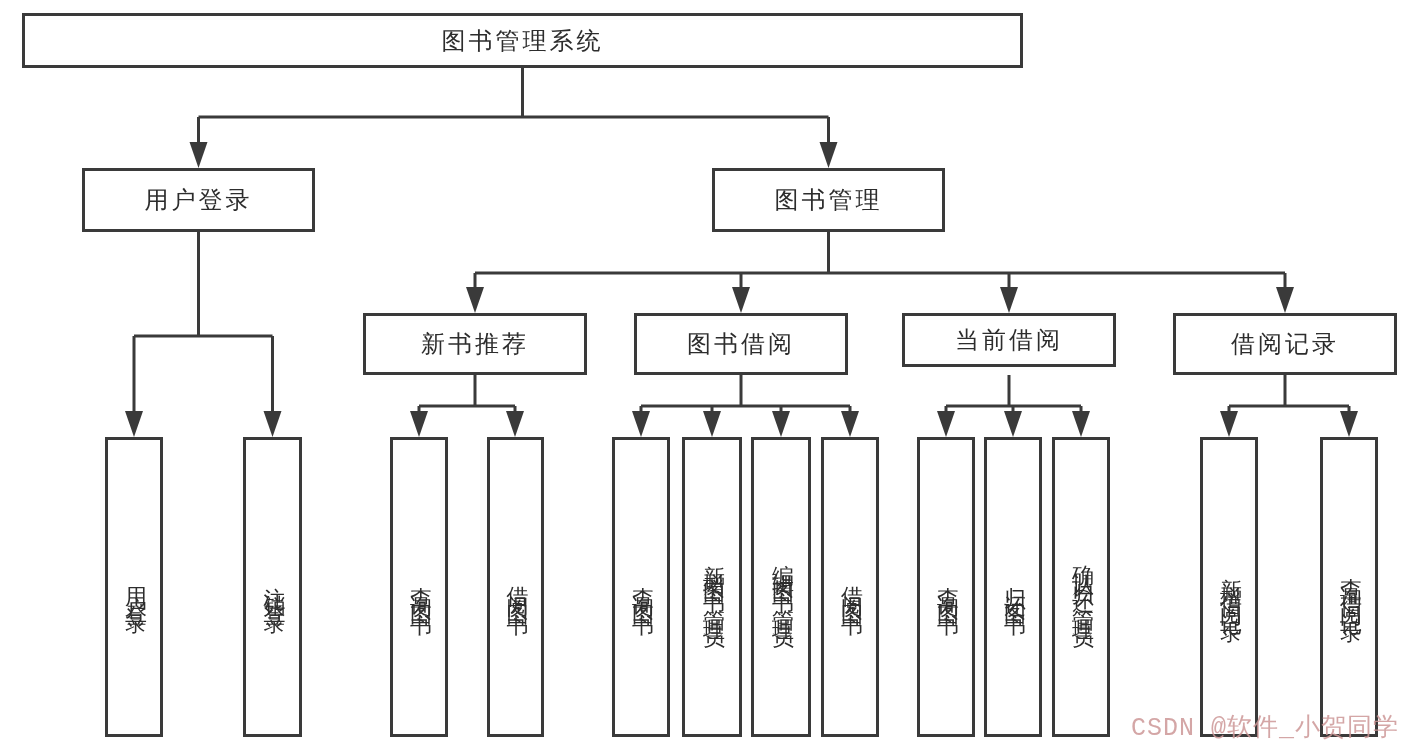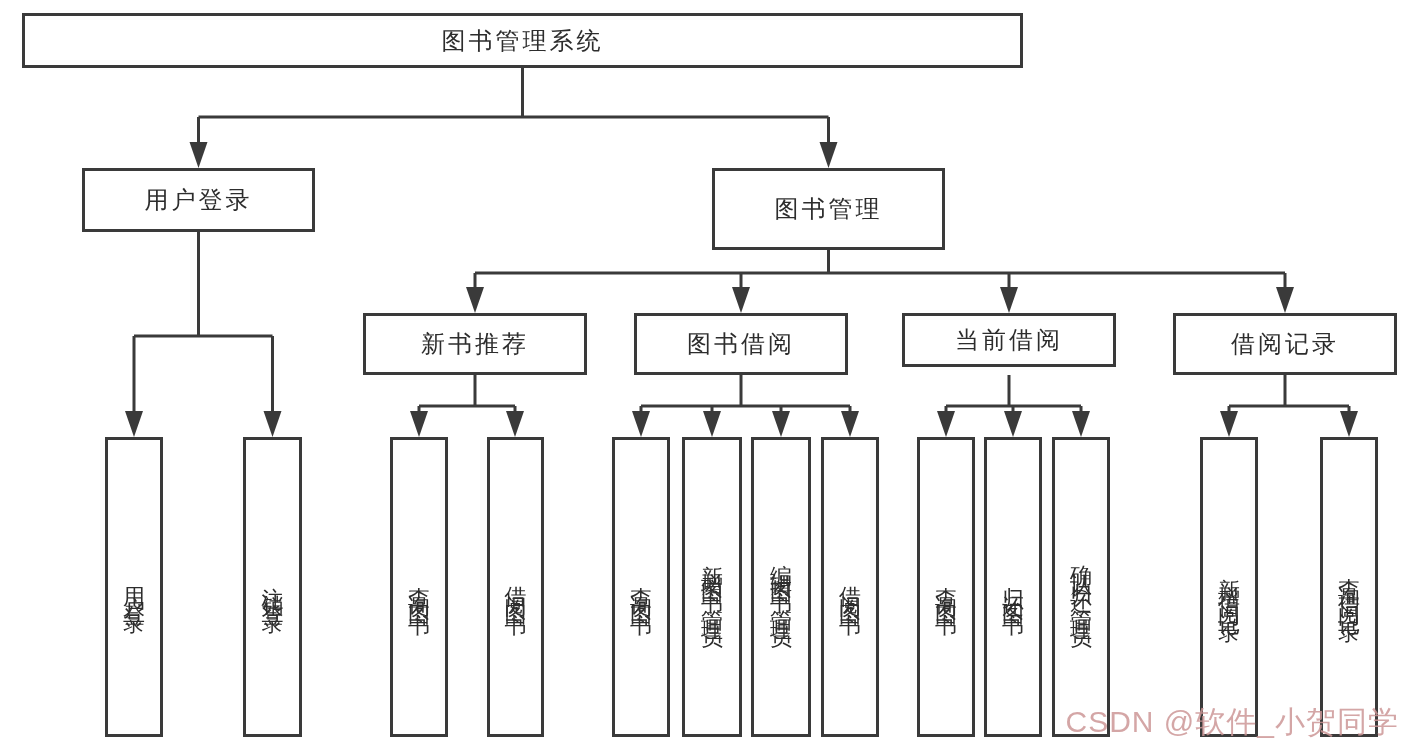--- a/index.html
+++ b/index.html
@@ -1,33 +1,33 @@
 <!DOCTYPE html>
 <html><head>
 <meta charset="utf-8">
 <style>
   html,body{margin:0;padding:0;background:#ffffff;}
   .canvas{
     position:relative;width:1405px;height:747px;background:#ffffff;overflow:hidden;
-    font-family:Liberation Sans, sans-serif;
+    font-family:Liberation Mono, monospace;
   }
   .wires{position:absolute;left:0;top:0;z-index:1;}
   .node{
     position:absolute;box-sizing:border-box;z-index:2;
     border:3px solid #3a3a3a;background:#ffffff;color:#2d2d2d;
     display:flex;align-items:center;justify-content:center;
   }
   .h{font-size:24px;letter-spacing:3px;}
   .v{
     writing-mode:vertical-rl;text-orientation:mixed;
     font-size:22px;letter-spacing:9px;line-height:1;
   }
   .watermark{
     position:absolute;right:6px;bottom:4px;z-index:5;
-    font-size:30px;color:rgba(204,150,150,0.85);letter-spacing:1px;
+    font-size:25px;color:rgba(204,150,150,0.85);letter-spacing:1px;
     white-space:nowrap;
   }
 </style>
 </head>
 <body>
 
 <div class="canvas">
 
   <svg class="wires" width="1405" height="747" viewBox="0 0 1405 747">
     <g stroke="#3a3a3a" stroke-width="3" fill="none">
@@ -68,21 +68,21 @@
       <polygon points="1004,411 1022,411 1013,437"></polygon>
       <polygon points="1072,411 1090,411 1081,437"></polygon>
       <polygon points="1220,411 1238,411 1229,437"></polygon>
       <polygon points="1340,411 1358,411 1349,437"></polygon>
     </g>
   </svg>
 
   <div class="node h" style="left:22px;top:13px;width:1001px;height:55px">图书管理系统</div>
 
   <div class="node h" style="left:82px;top:168px;width:233px;height:64px">用户登录</div>
-  <div class="node h" style="left:712px;top:168px;width:233px;height:82px">图书管理</div>
+  <div class="node h" style="left:712px;top:168px;width:233px;height:64px">图书管理</div>
 
   <div class="node h" style="left:363px;top:313px;width:224px;height:62px">新书推荐</div>
   <div class="node h" style="left:634px;top:313px;width:214px;height:62px">图书借阅</div>
   <div class="node h" style="left:902px;top:313px;width:214px;height:54px">当前借阅</div>
   <div class="node h" style="left:1173px;top:313px;width:224px;height:62px">借阅记录</div>
 
   <div class="node v" style="left:105px;top:437px;width:58px;height:300px">用户登录</div>
   <div class="node v" style="left:243px;top:437px;width:59px;height:300px">注销登录</div>
 
   <div class="node v" style="left:390px;top:437px;width:58px;height:300px">查询图书</div>

